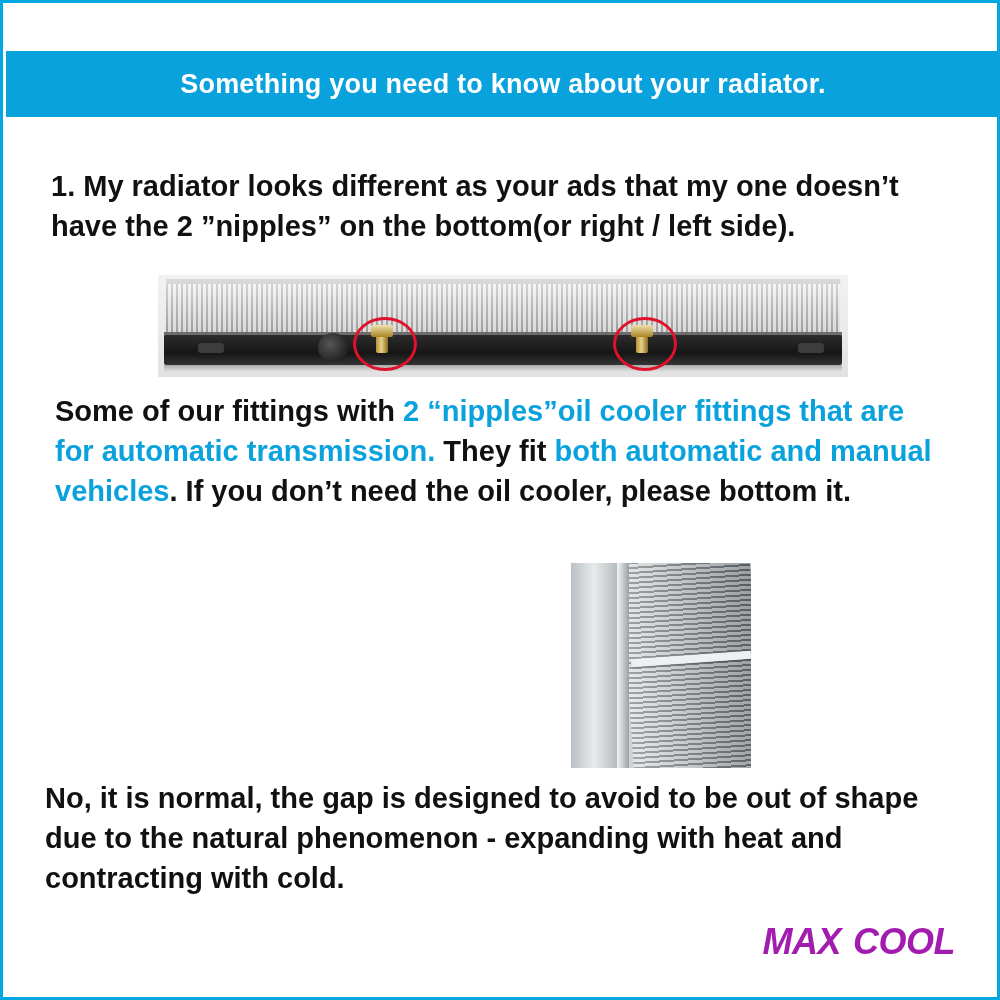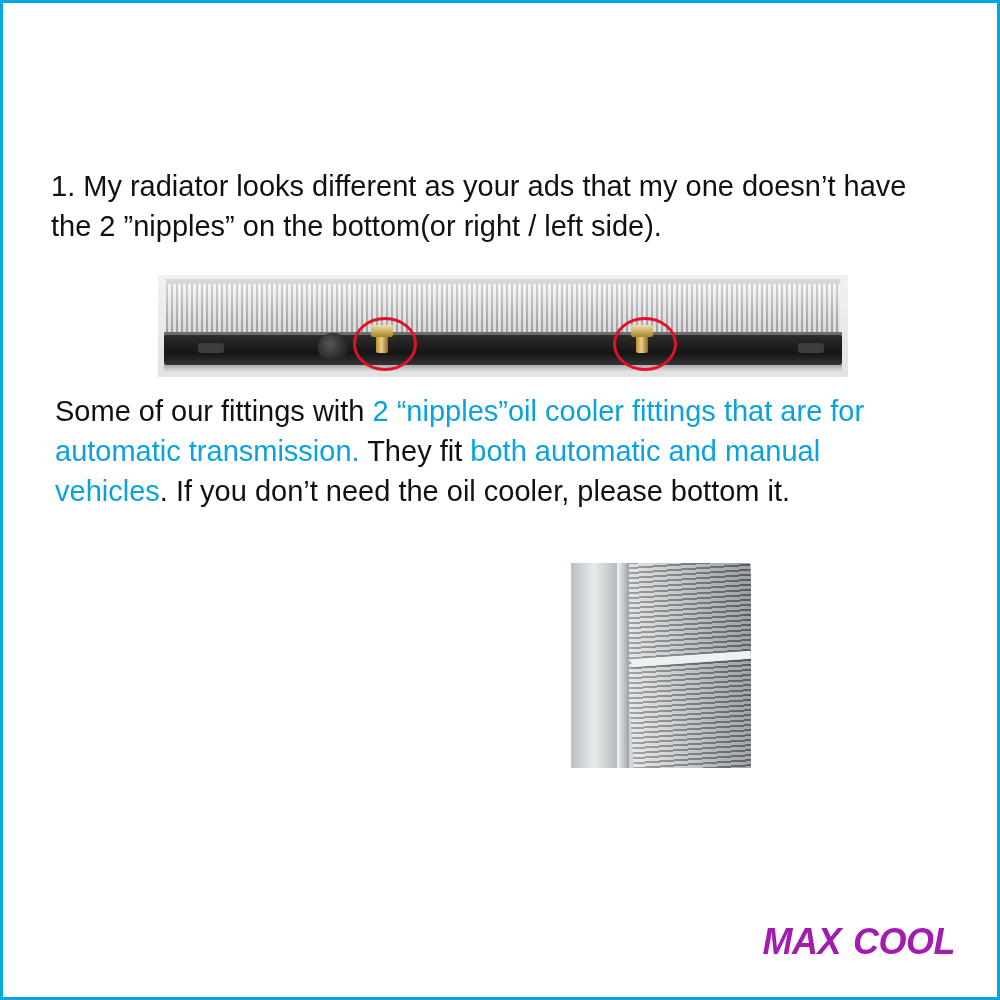--- a/index.html
+++ b/index.html
@@ -40,21 +40,21 @@
     font-weight: 700;
     letter-spacing: 0.2px;
     text-align: center;
   }
   
   .txt {
     position: absolute;
     font-size: 29px;
     line-height: 40px;
     color: #111111;
-    font-weight: 400;
+    font-weight: 700;
   }
   .q1 {
     left: 48px;
     top: 163px;
     width: 900px;
   }
   .p-nipples {
     left: 52px;
     top: 388px;
     width: 880px;
@@ -243,20 +243,23 @@
     color: #a21caf;
     font-style: italic;
   }
   .logo .sp { letter-spacing: 2px; }
 </style>
 </head>
 <body>
 
 <div class="page">
 
+  <div class="banner">
+    <div class="banner-title">Something you need to know about your radiator.</div>
+  </div>
 
   <div class="txt q1">1. My radiator looks different as your ads that my one doesn’t have the 2 ”nipples” on the bottom(or right / left side).</div>
 
   <div class="photo1">
     <div class="rad-frame">
       <div class="rad-core">
         <div class="rad-core-shade"></div>
       </div>
       <div class="rad-tank-lip"></div>
       <div class="rad-tank"></div>
@@ -280,16 +283,17 @@
 
   <div class="photo2">
     <div class="core-side"></div>
     <div class="core-fins">
       <div class="core-fins-shade"></div>
     </div>
     <div class="core-edge"></div>
     <div class="core-gap"></div>
   </div>
 
+  <div class="txt ans2">No, it is normal, the gap is designed to avoid to be out of shape due to the natural phenomenon - expanding with heat and contracting with cold.</div>
 
   <div class="logo"><span>MAX</span><span class="sp">&nbsp;</span><span>COOL</span></div>
 
 </div>
 
 </body></html>

